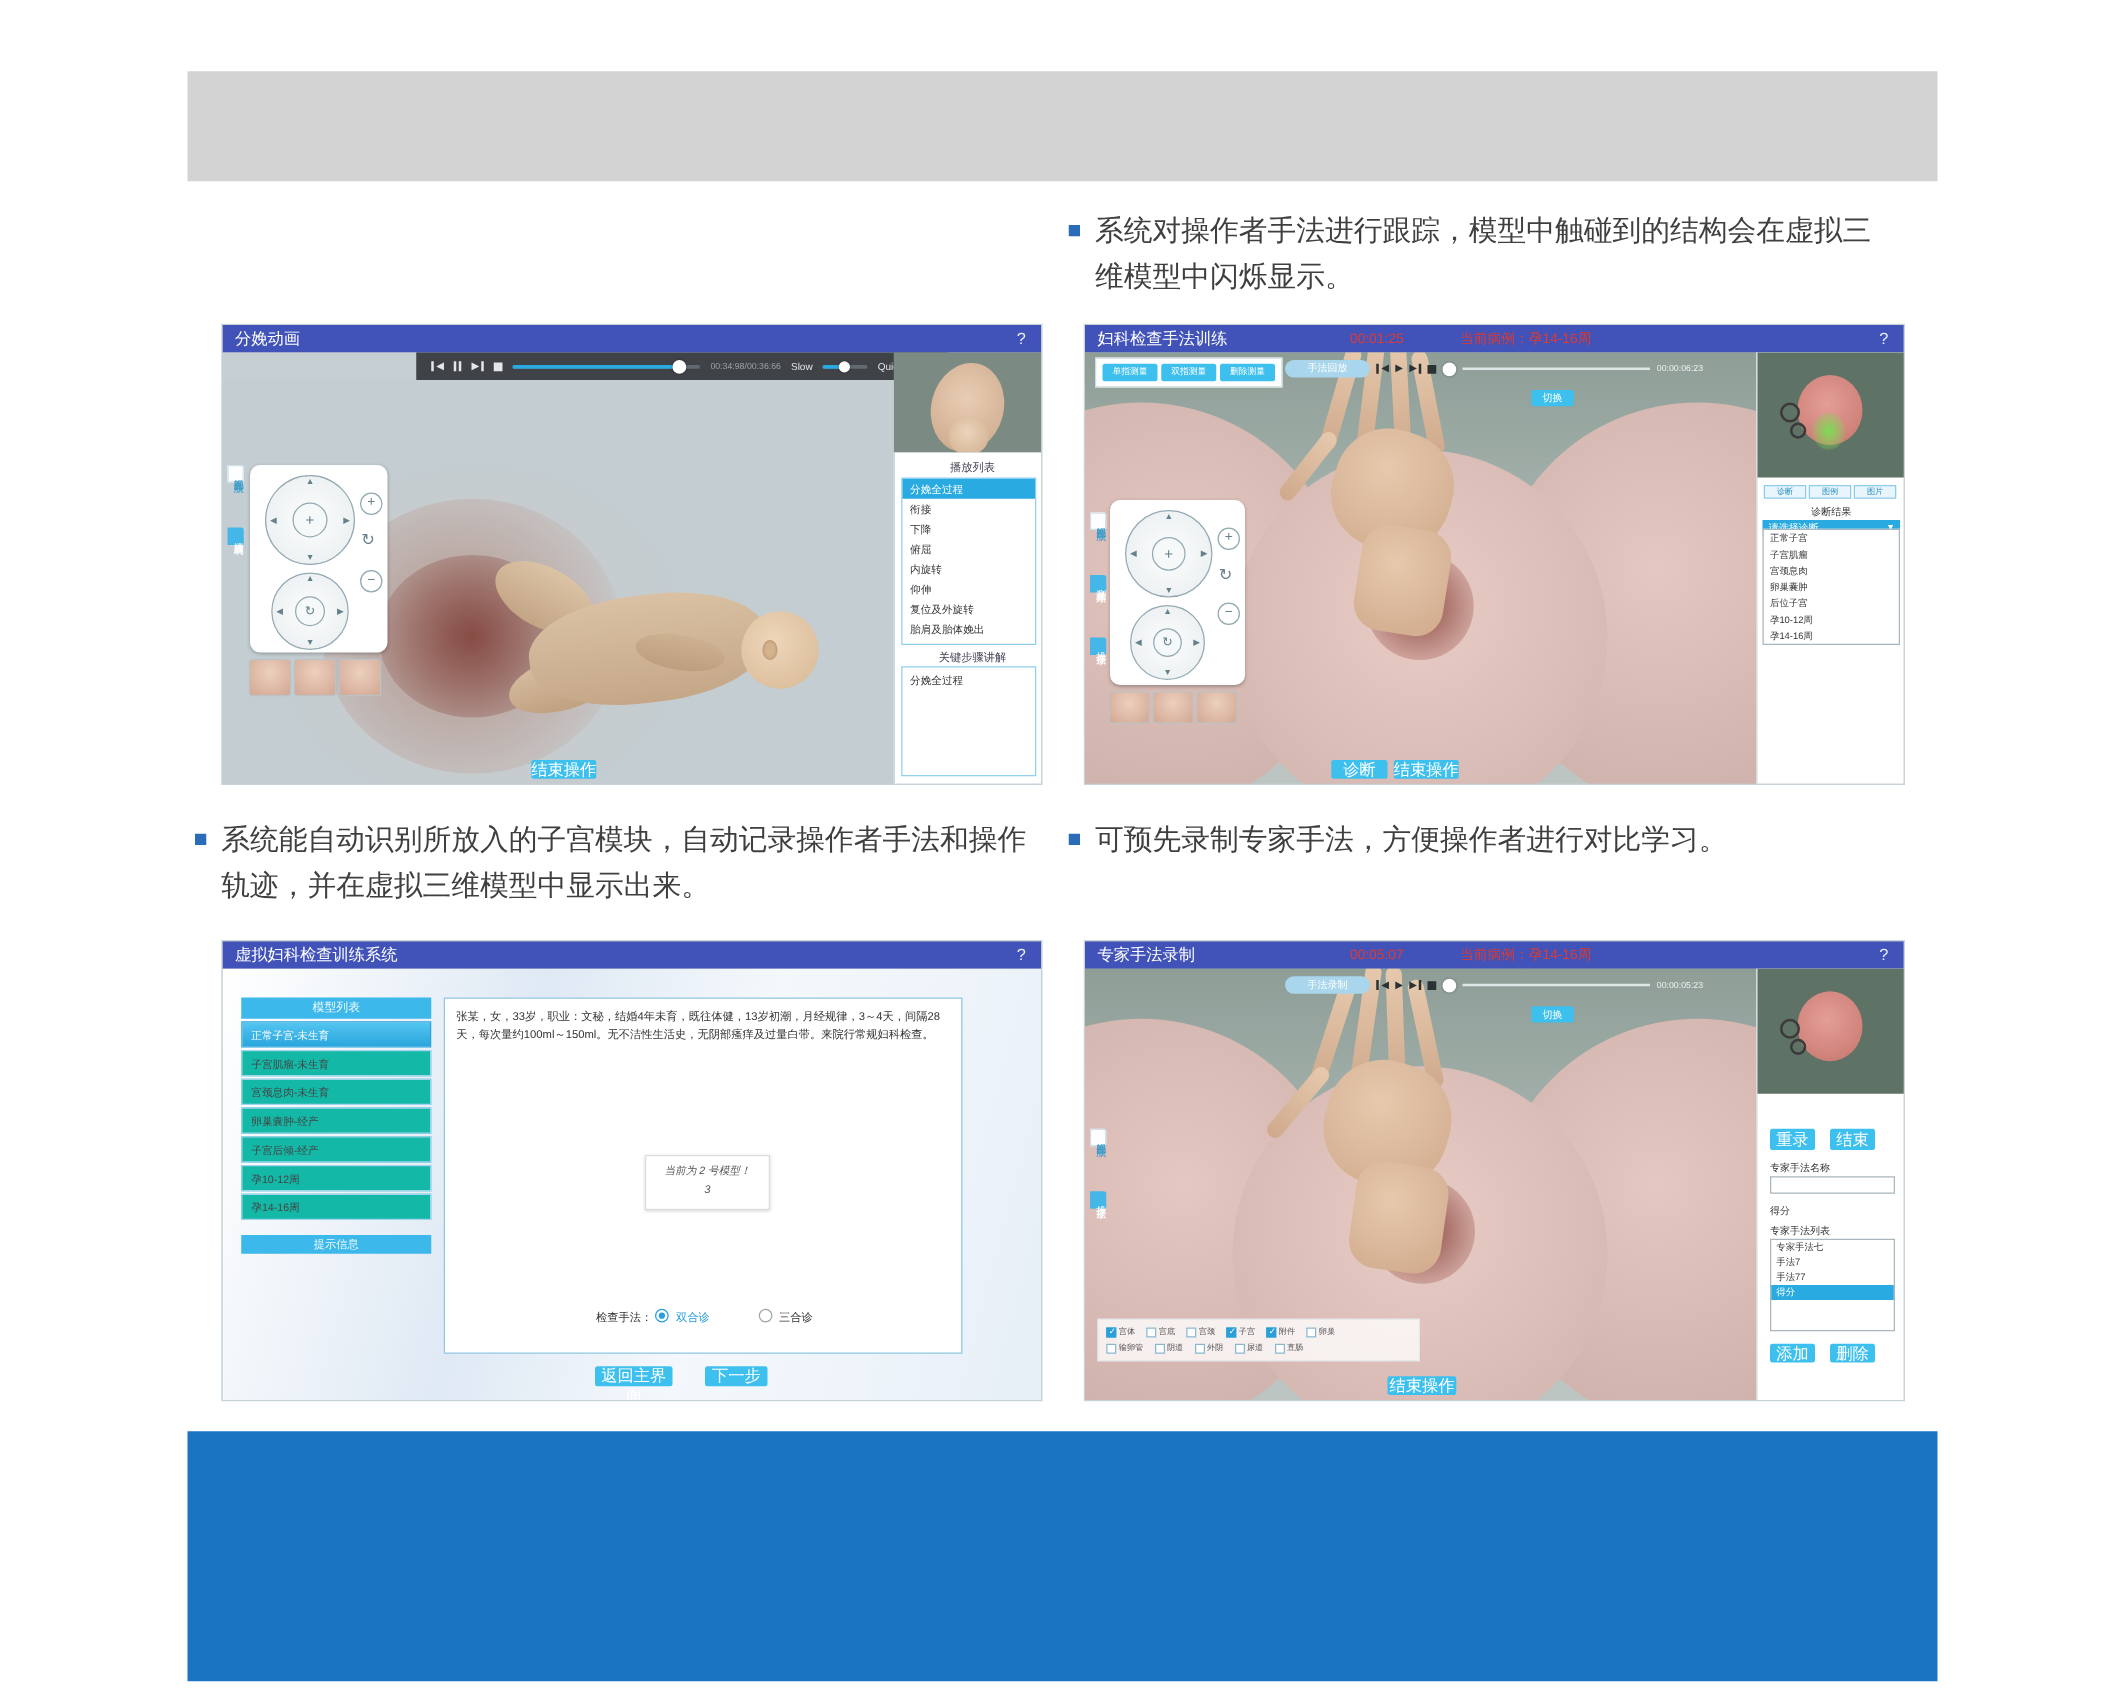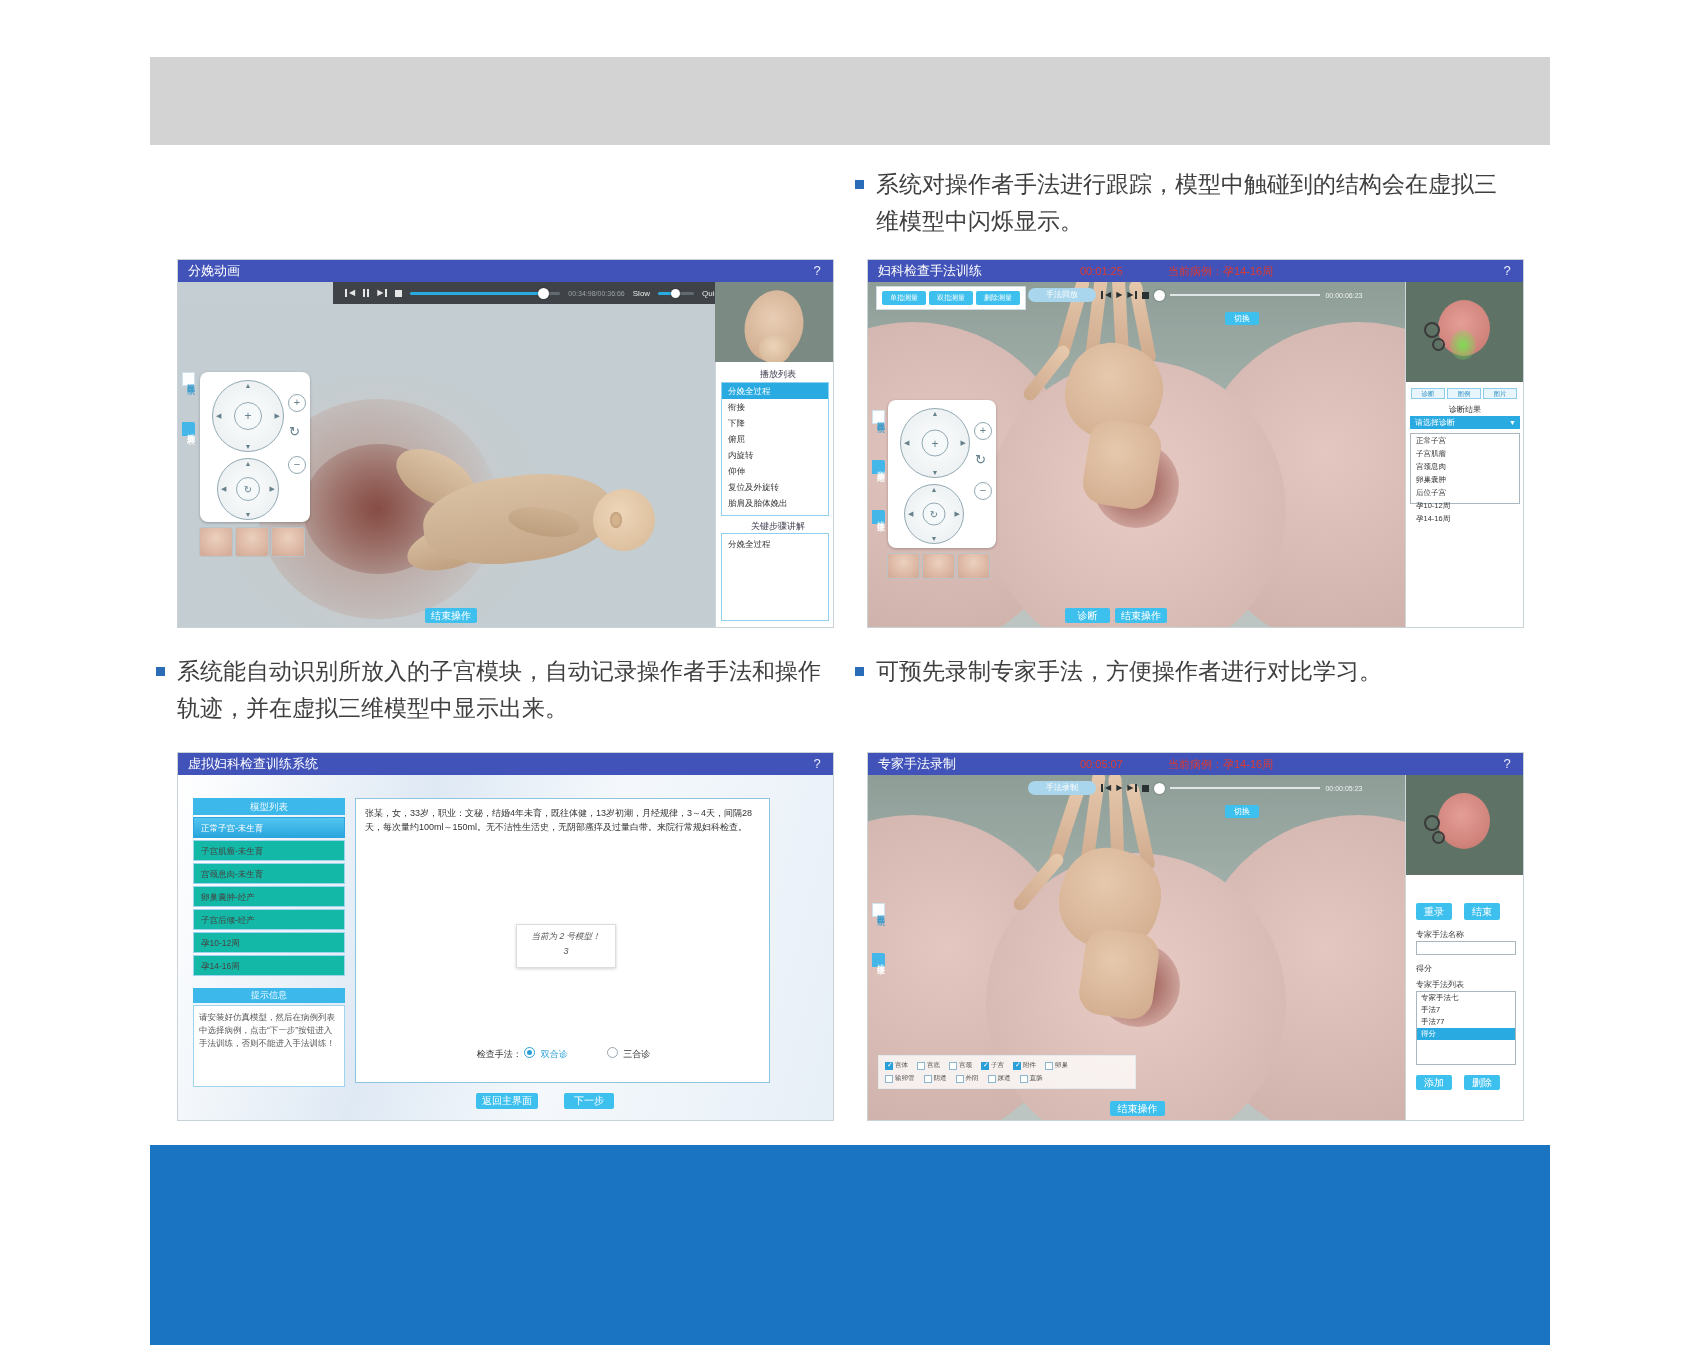--- a/index.html
+++ b/index.html
@@ -14,21 +14,21 @@
   
   .bullet{display:flex;align-items:flex-start;font-size:23px;line-height:37px;color:#3f3f3f;}
   .bullet .bsq{flex:0 0 9px;width:9px;height:9px;background:#2a6cb8;margin:14px 12px 0 0;}
 
   
   .shot{position:absolute;width:655px;height:367px;background:#c3cdd2;overflow:hidden;box-shadow:0 0 0 1px #c9d2d6;}
   .tbar{position:absolute;left:0;top:0;width:100%;height:22px;background:#4152b8;color:#fff;font-size:13px;line-height:22px;}
   .tbar .ttl{position:absolute;left:10px;top:0;}
   .tbar .hlp{position:absolute;right:8px;top:0;width:16px;text-align:center;color:#e8ecff;}
   .tred{position:absolute;top:0;color:#e03b30;font-size:11px;line-height:22px;}
-  .cybtn{position:absolute;background:#3ec0ee;color:#fff;text-align:center;font-size:10px;border-radius:2px;cursor:pointer;}
+  .cybtn{position:absolute;background:#3ec0ee;color:#fff;text-align:center;font-size:13px;border-radius:2px;cursor:pointer;}
   .vtab{position:absolute;writing-mode:vertical-rl;font-size:8px;letter-spacing:1px;color:#fff;background:#45b6e8;width:13px;text-align:center;padding:5px 0;border-radius:0 2px 2px 0;}
   .vtab.lt{background:#fdfeff;color:#3a9ccc;box-shadow:0 0 0 1px #cfe2ec inset;}
 
   
   .ctrlbox{position:absolute;background:#fff;border-radius:8px;box-shadow:0 1px 3px rgba(0,0,0,.25);}
   .dpad{position:absolute;border:1px solid #93a9b3;border-radius:50%;background:radial-gradient(#fcfdfd,#e8edef);}
   .dpad .dc{position:absolute;left:50%;top:50%;transform:translate(-50%,-50%);border:1px solid #93a9b3;border-radius:50%;display:flex;align-items:center;justify-content:center;color:#66808c;background:#f6f9fa;}
   .dpad .au{position:absolute;left:50%;top:1px;transform:translateX(-50%);font-size:7px;color:#66808c;}
   .dpad .ad{position:absolute;left:50%;bottom:1px;transform:translateX(-50%);font-size:7px;color:#66808c;}
   .dpad .al{position:absolute;left:3px;top:50%;transform:translateY(-50%);font-size:7px;color:#66808c;}
@@ -291,21 +291,21 @@
       <div class="abs" style="left:5px;top:106px;display:flex;gap:2px;">
         <span class="mini-tab">诊断</span>
         <span class="mini-tab">图例</span>
         <span class="mini-tab">图片</span>
       </div>
       <div class="abs" style="left:0;top:122px;width:118px;text-align:center;font-size:8px;color:#333;">诊断结果</div>
       <div class="selrow" style="left:4px;top:134px;width:110px;">
         <span>请选择诊断</span>
         <span class="car">▼</span>
       </div>
-      <div class="abs" style="left:4px;top:151px;width:110px;height:71px;background:#fff;border:1px solid #a9b6bd;box-sizing:border-box;">
+      <div class="abs" style="left:4px;top:141px;width:110px;height:93px;background:#fff;border:1px solid #a9b6bd;box-sizing:border-box;">
         <div class="opt">正常子宫</div>
         <div class="opt">子宫肌瘤</div>
         <div class="opt">宫颈息肉</div>
         <div class="opt">卵巢囊肿</div>
         <div class="opt">后位子宫</div>
         <div class="opt">孕10-12周</div>
         <div class="opt">孕14-16周</div>
       </div>
     </div>
 
@@ -323,21 +323,20 @@
     <div class="hdrbar" style="left:15px;top:45px;width:152px;height:17px;line-height:17px;">模型列表</div>
     <div class="mitem sel" style="top:64px;">正常子宫-未生育</div>
     <div class="mitem" style="top:87px;">子宫肌瘤-未生育</div>
     <div class="mitem" style="top:110px;">宫颈息肉-未生育</div>
     <div class="mitem" style="top:133px;">卵巢囊肿-经产</div>
     <div class="mitem" style="top:156px;">子宫后倾-经产</div>
     <div class="mitem" style="top:179px;">孕10-12周</div>
     <div class="mitem" style="top:202px;">孕14-16周</div>
 
     <div class="hdrbar" style="left:15px;top:235px;width:152px;height:15px;line-height:15px;font-size:9px;">提示信息</div>
-    <div class="abs" style="left:15px;top:252px;width:152px;height:82px;background:#fff;border:1px solid #9fd4ee;box-sizing:border-box;padding:5px;font-size:8.5px;line-height:13px;color:#555;">请安装好仿真模型，然后在病例列表中选择病例，点击“下一步”按钮进入手法训练，否则不能进入手法训练！</div>
 
     <div class="abs" style="left:177px;top:45px;width:415px;height:285px;background:#fff;border:1px solid #8ec4e0;box-sizing:border-box;">
       <div style="padding:7px 9px;font-size:9px;line-height:14px;color:#333;">张某，女，33岁，职业：文秘，结婚4年未育，既往体健，13岁初潮，月经规律，3～4天，间隔28天，每次量约100ml～150ml。无不洁性生活史，无阴部瘙痒及过量白带。来院行常规妇科检查。</div>
       <div class="abs" style="left:160px;top:125px;width:98px;height:42px;background:#fff;border:1px solid #ddd;box-shadow:0 1px 3px rgba(0,0,0,.18);text-align:center;font-style:italic;">
         <div style="font-size:8.5px;color:#555;margin-top:6px;">当前为 2 号模型！</div>
         <div style="font-size:9px;color:#555;margin-top:3px;">3</div>
       </div>
       <div class="abs" style="left:0;top:248px;width:415px;text-align:center;font-size:9px;color:#333;">
         <span>检查手法：</span>
         <span class="radio on"></span>

